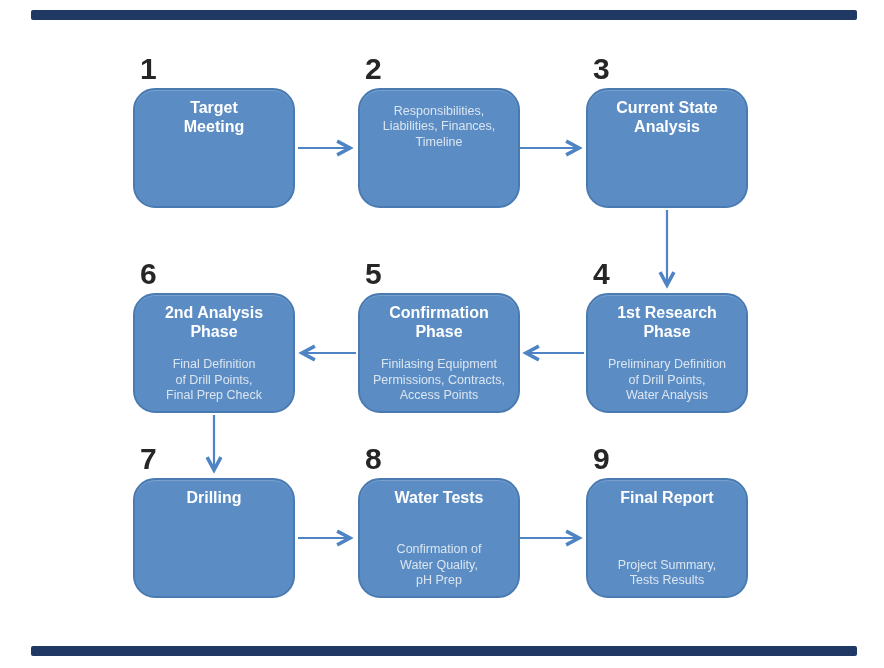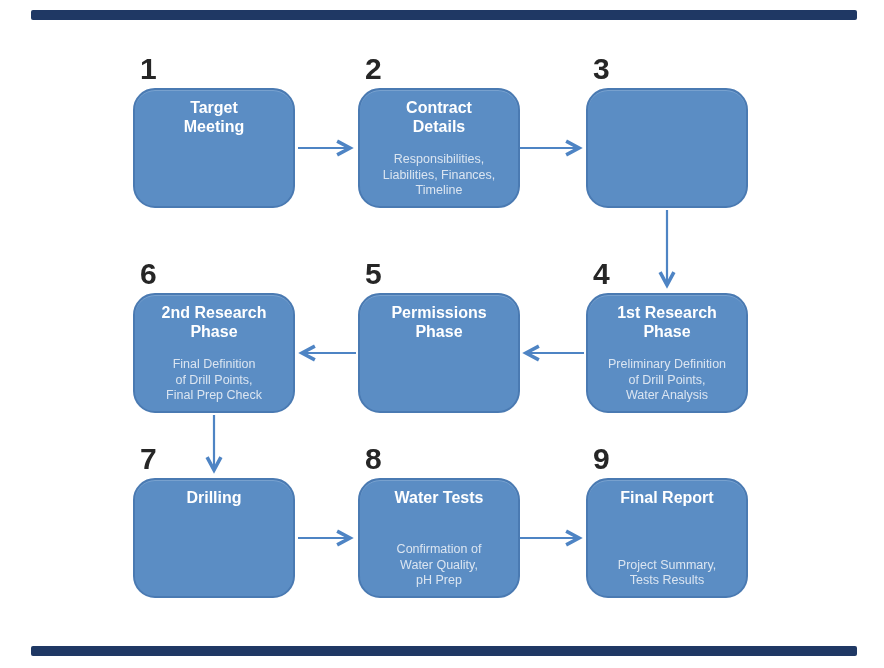--- a/index.html
+++ b/index.html
@@ -103,57 +103,60 @@
     <div class="num">1</div>
     <div class="box">
       <div class="title">Target
 Meeting</div>
     </div>
   </div>
 
   <div class="node c2 r1 p2">
     <div class="num">2</div>
     <div class="box">
-      <div class="title">Contract
-Details</div>
       <div class="subtitle">Responsibilities,
 Liabilities, Finances,
 Timeline</div>
     </div>
   </div>
 
   <div class="node c3 r1 p3">
     <div class="num">3</div>
     <div class="box">
+      <div class="title">Current State
+Analysis</div>
     </div>
   </div>
 
   <div class="node c3 r2 p4">
     <div class="num">4</div>
     <div class="box">
       <div class="title">1st Research
 Phase</div>
       <div class="subtitle">Preliminary Definition
 of Drill Points,
 Water Analysis</div>
     </div>
   </div>
 
   <div class="node c2 r2 p5">
     <div class="num">5</div>
     <div class="box">
-      <div class="title">Permissions
+      <div class="title">Confirmation
 Phase</div>
+      <div class="subtitle">Finilasing Equipment
+Permissions, Contracts,
+Access Points</div>
     </div>
   </div>
 
   <div class="node c1 r2 p6">
     <div class="num">6</div>
     <div class="box">
-      <div class="title">2nd Research
+      <div class="title">2nd Analysis
 Phase</div>
       <div class="subtitle">Final Definition
 of Drill Points,
 Final Prep Check</div>
     </div>
   </div>
 
   <div class="node c1 r3 p7">
     <div class="num">7</div>
     <div class="box">

